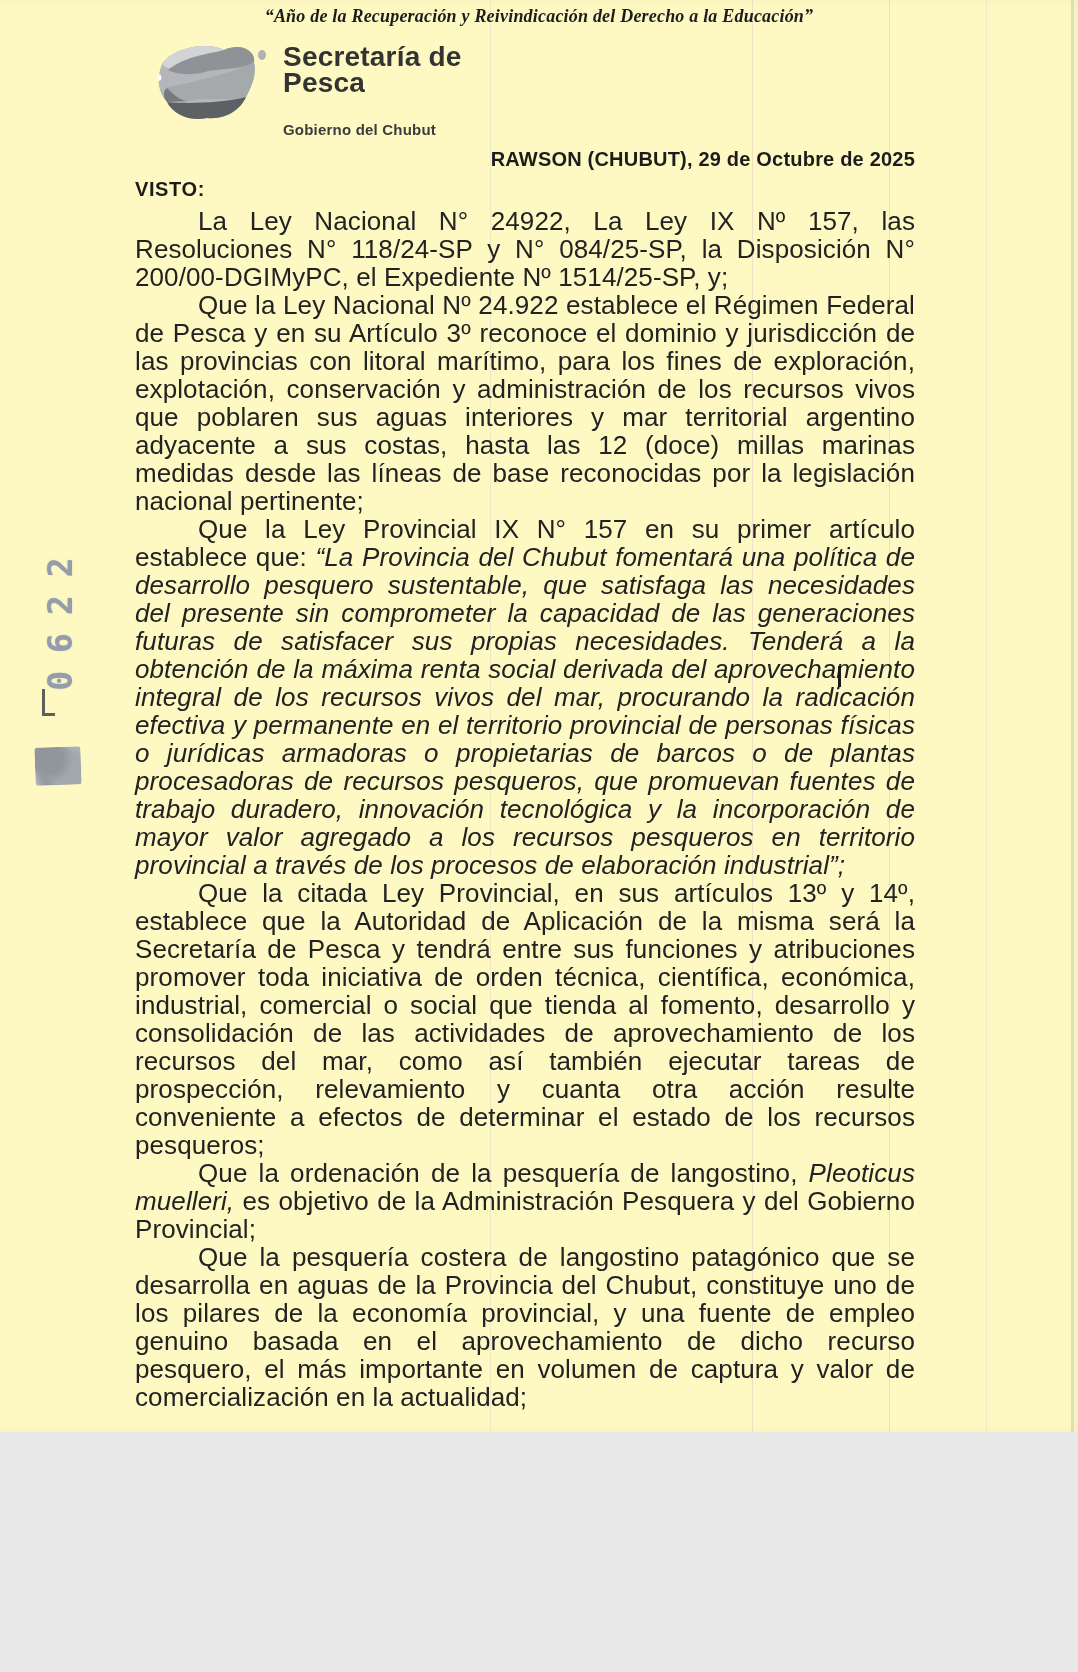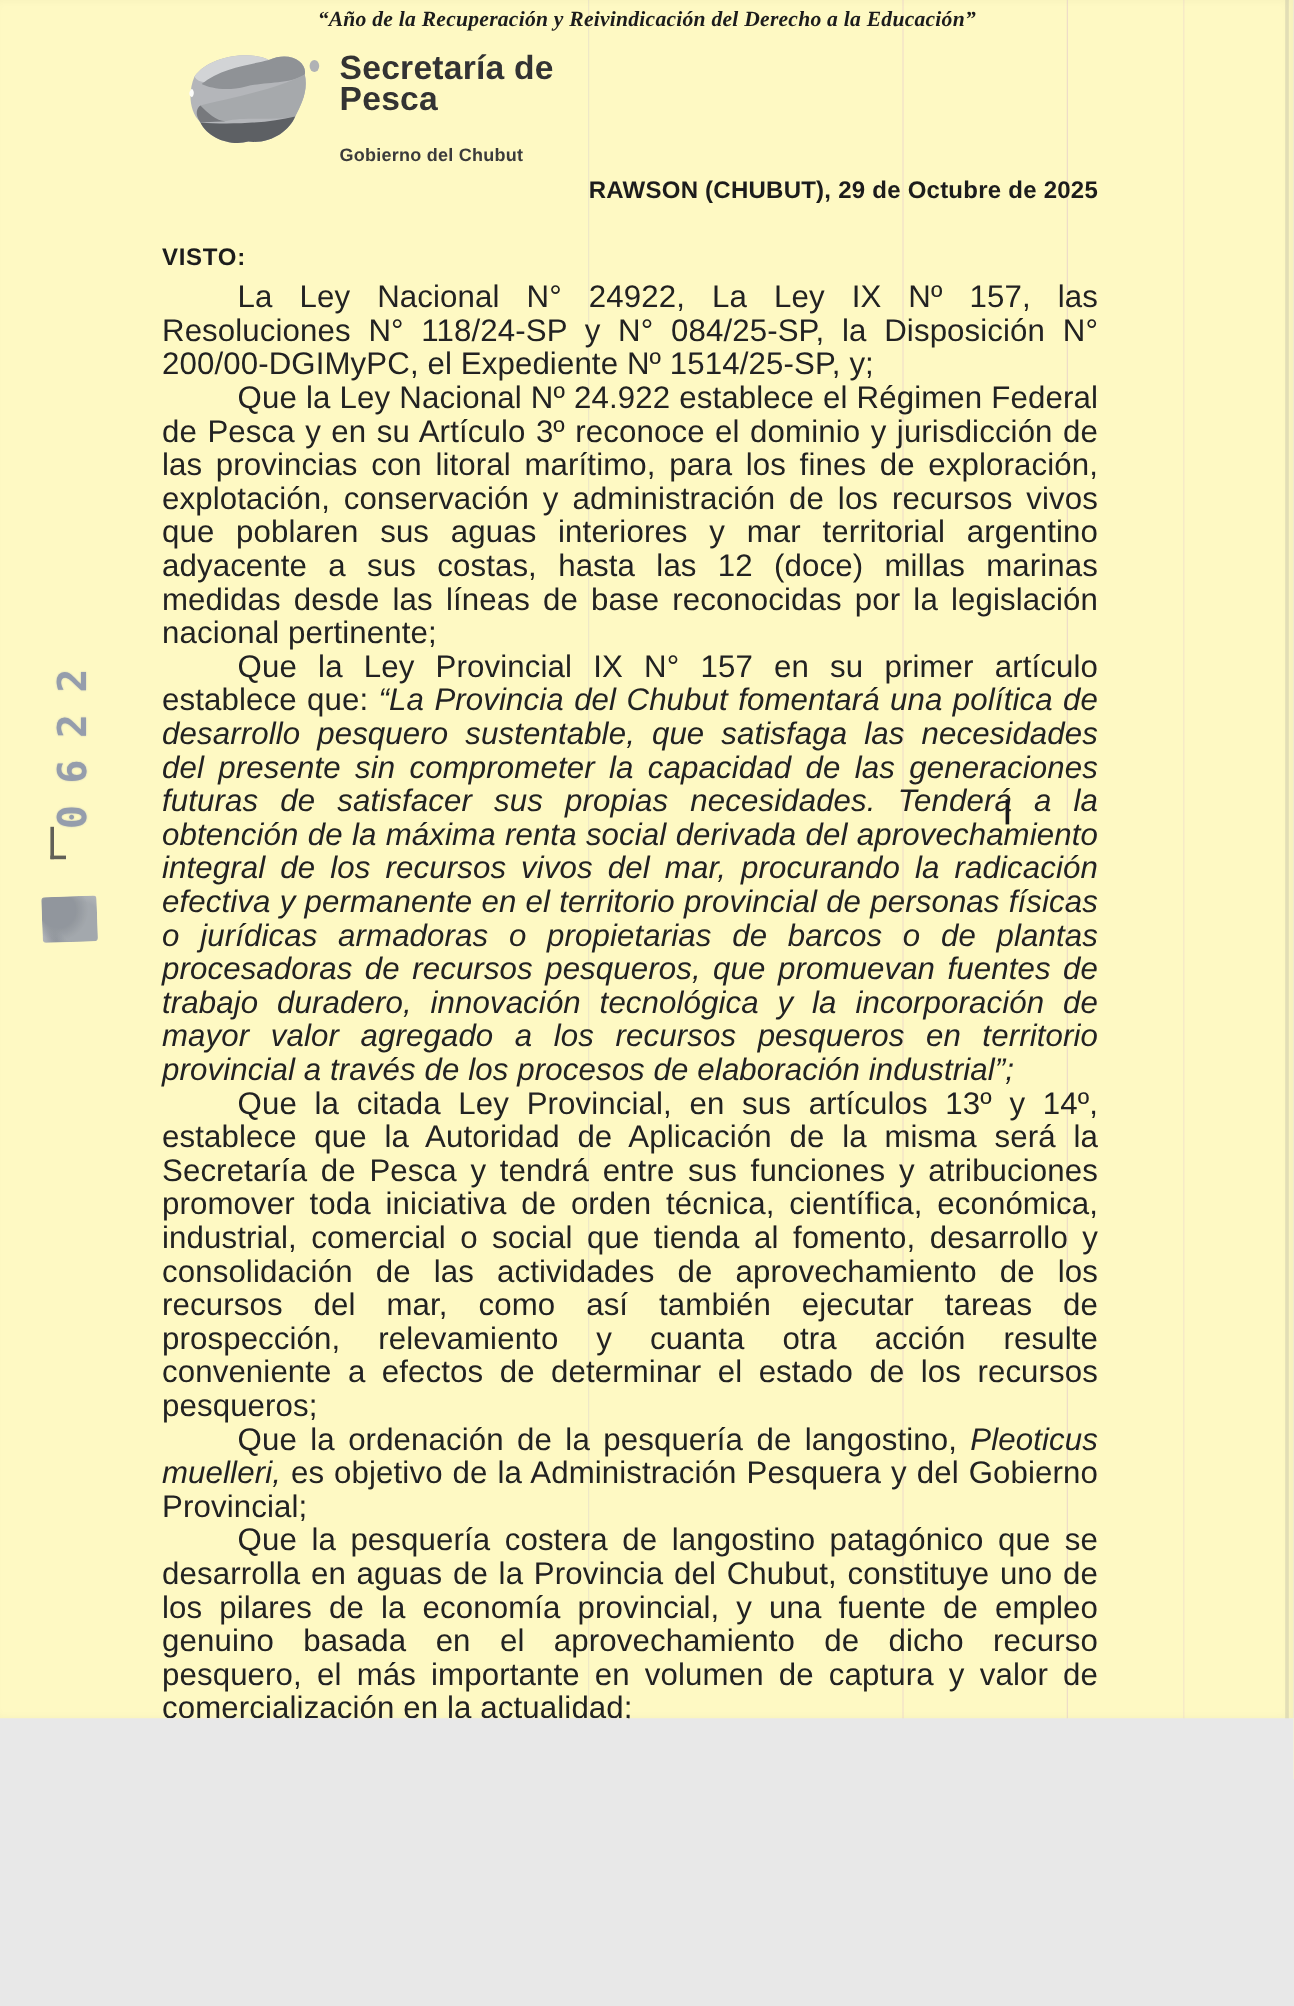--- a/index.html
+++ b/index.html
@@ -36,21 +36,21 @@
   .letterhead-text { position:absolute; left:283px; top:44px; }
   .org-name { font-size:28px; font-weight:700; line-height:26px; color:#333; letter-spacing:0.2px; }
   .org-sub  { margin-top:25px; font-size:15px; font-weight:700; color:#3b3b3b; letter-spacing:0.2px; }
 
   .dateline {
     position:absolute; left:135px; top:148px; width:780px;
     text-align:right; font-size:20px; font-weight:700; color:#1c1c1c;
     letter-spacing:0.2px;
   }
 
-  .doc-body { position:absolute; left:135px; top:199px; width:780px; }
+  .doc-body { position:absolute; left:135px; top:173px; width:780px; }
   .doc-heading {
     font-size:20px; font-weight:700; line-height:33.5px;
     color:#1c1c1c; letter-spacing:0.6px;
   }
   .doc-body p {
     font-size:26px; line-height:28px;
     text-align:justify; text-indent:63px;
     color:#222; letter-spacing:0.1px;
   }
   .doc-body p span.italic { font-style:italic; }

